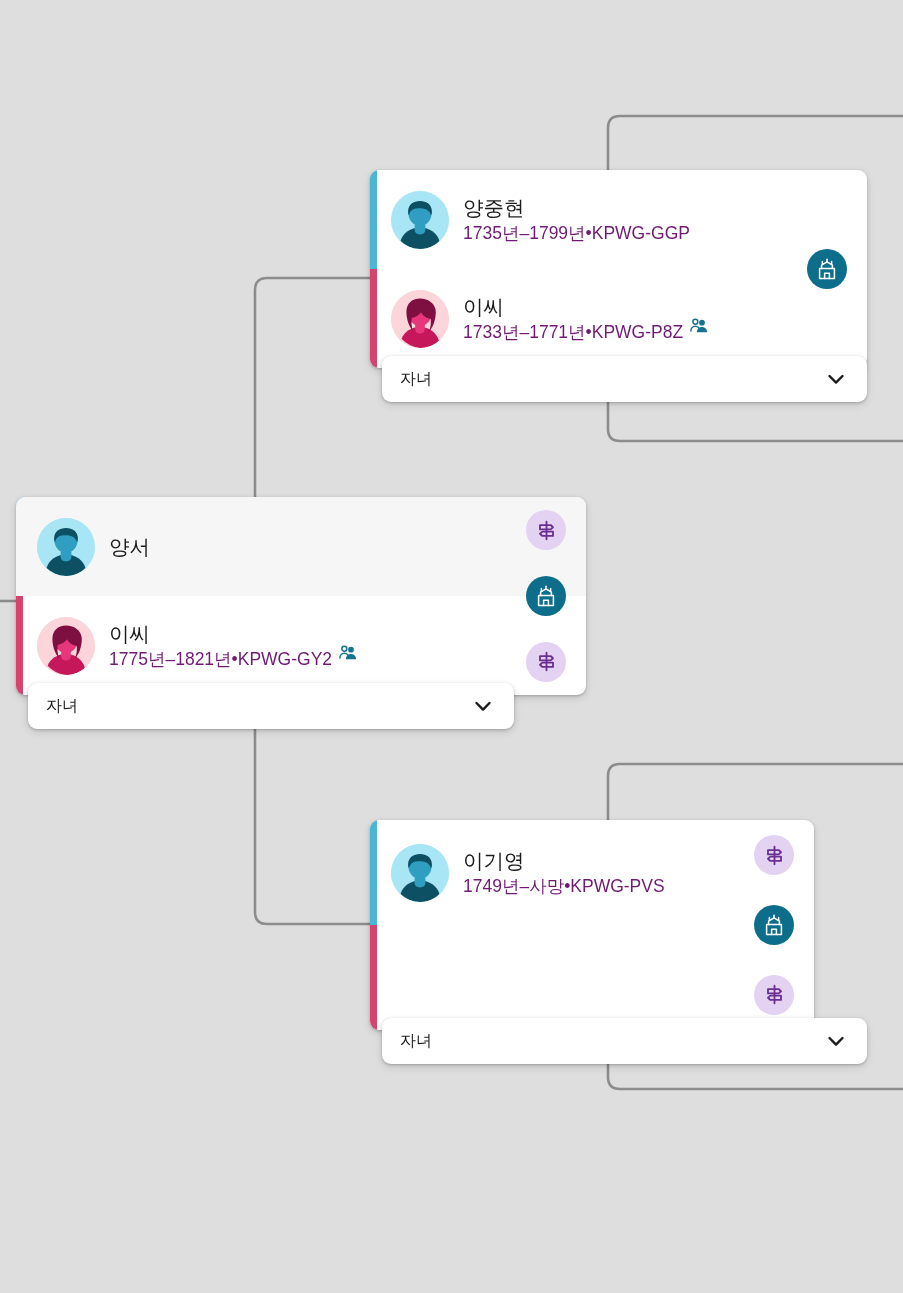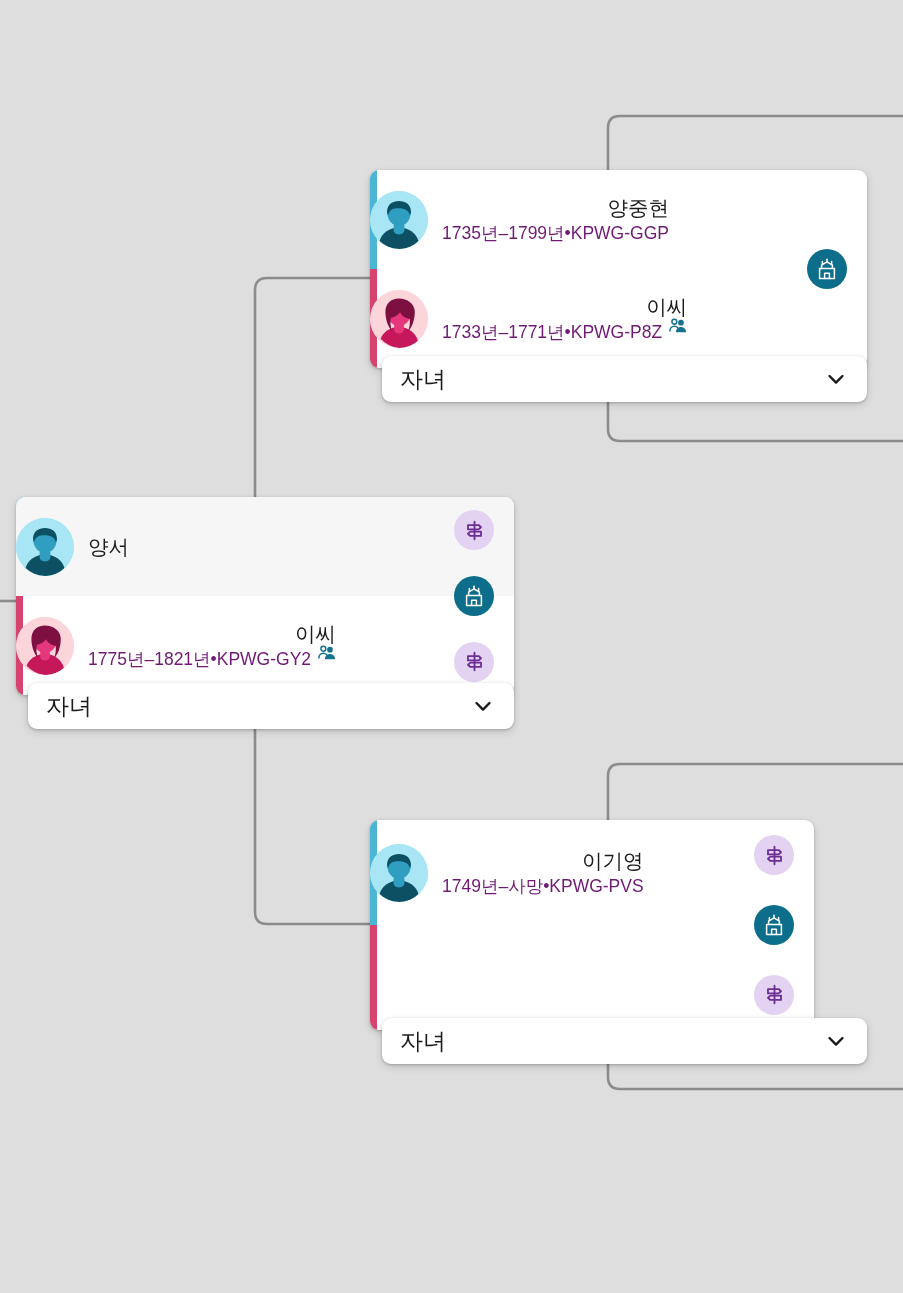--- a/index.html
+++ b/index.html
@@ -49,21 +49,21 @@
     left: 0;
     width: 7px;
   }
   .accent.male   { top: 0;  background: #4ab5d4; }
   .accent.female { bottom: 0; background: #d6436e; }
 
   .person {
     position: relative;
     display: flex;
     align-items: center;
-    text-align: right;
+    padding-left: 21px;
   }
   .person.selected { background: #f6f6f6; }
 
   .avatar {
     width: 58px; height: 58px;
     border-radius: 50%;
     flex: 0 0 58px;
     position: relative;
     overflow: hidden;
   }
@@ -136,21 +136,21 @@
     background: #ffffff;
     border-radius: 9px;
     box-shadow: 0 1px 3px rgba(0,0,0,0.22), 0 3px 8px rgba(0,0,0,0.12);
     display: flex;
     align-items: center;
     justify-content: space-between;
     padding: 0 18px 0 18px;
     cursor: pointer;
   }
   .children-label {
-    font-size: 23px;
+    font-size: 16px;
     color: #1b1b1b;
   }
   .chevron {
     width: 26px; height: 26px;
     display: flex; align-items: center; justify-content: center;
   }
   .chevron svg { display: block; }
 </style>
 </head>
 <body>
@@ -249,21 +249,21 @@
       <span class="children-label">자녀</span>
       <span class="chevron">
         <svg viewBox="0 0 24 24" width="24" height="24">
           <path d="M5.5 9l6.5 6.6L18.5 9" fill="none" stroke="#1b1b1b" stroke-width="2.4" stroke-linecap="round" stroke-linejoin="round"></path>
         </svg>
       </span>
     </div>
   </div>
 
   <div class="couple" style="left:16px; top:497px; width:498px;">
-    <div class="card" style="width:498px; height:198px;">
+    <div class="card" style="width:570px; height:198px;">
       <div class="accent male" style="height:99px;"></div>
       <div class="accent female" style="height:99px;"></div>
 
       <div class="person selected" style="height:99px;">
         <div class="avatar male">
           <svg viewBox="0 0 58 58">
             <circle cx="29" cy="29" r="29" fill="#a9e6f5"></circle>
             <path d="M29 11c-7.2 0-11.6 4.6-11.6 11.6 0 6.3 4.8 12.4 11.6 12.4s11.6-6.1 11.6-12.4C40.6 15.6 36.2 11 29 11z" fill="#2f9ec0"></path>
             <path d="M29 10c-6.6 0-11.6 3.6-11.9 9.9-.1 2.2.5 3.6.9 4.3.6-2.9 2.1-4.9 4.3-5.9 3-1.4 10.6-1.6 13.9.6 2 1.3 3.2 3.1 3.7 5.3.5-.8 1.1-2.2 1-4.3C40.6 13.6 35.6 10 29 10z" fill="#0d4f63"></path>
             <path d="M29 36.5c-9.4 0-17.2 5.6-19.4 13.4A28.95 28.95 0 0 0 29 58c7.6 0 14.5-2.9 19.4-8.1-2.2-7.8-10-13.4-19.4-13.4z" fill="#0d4f63"></path>

